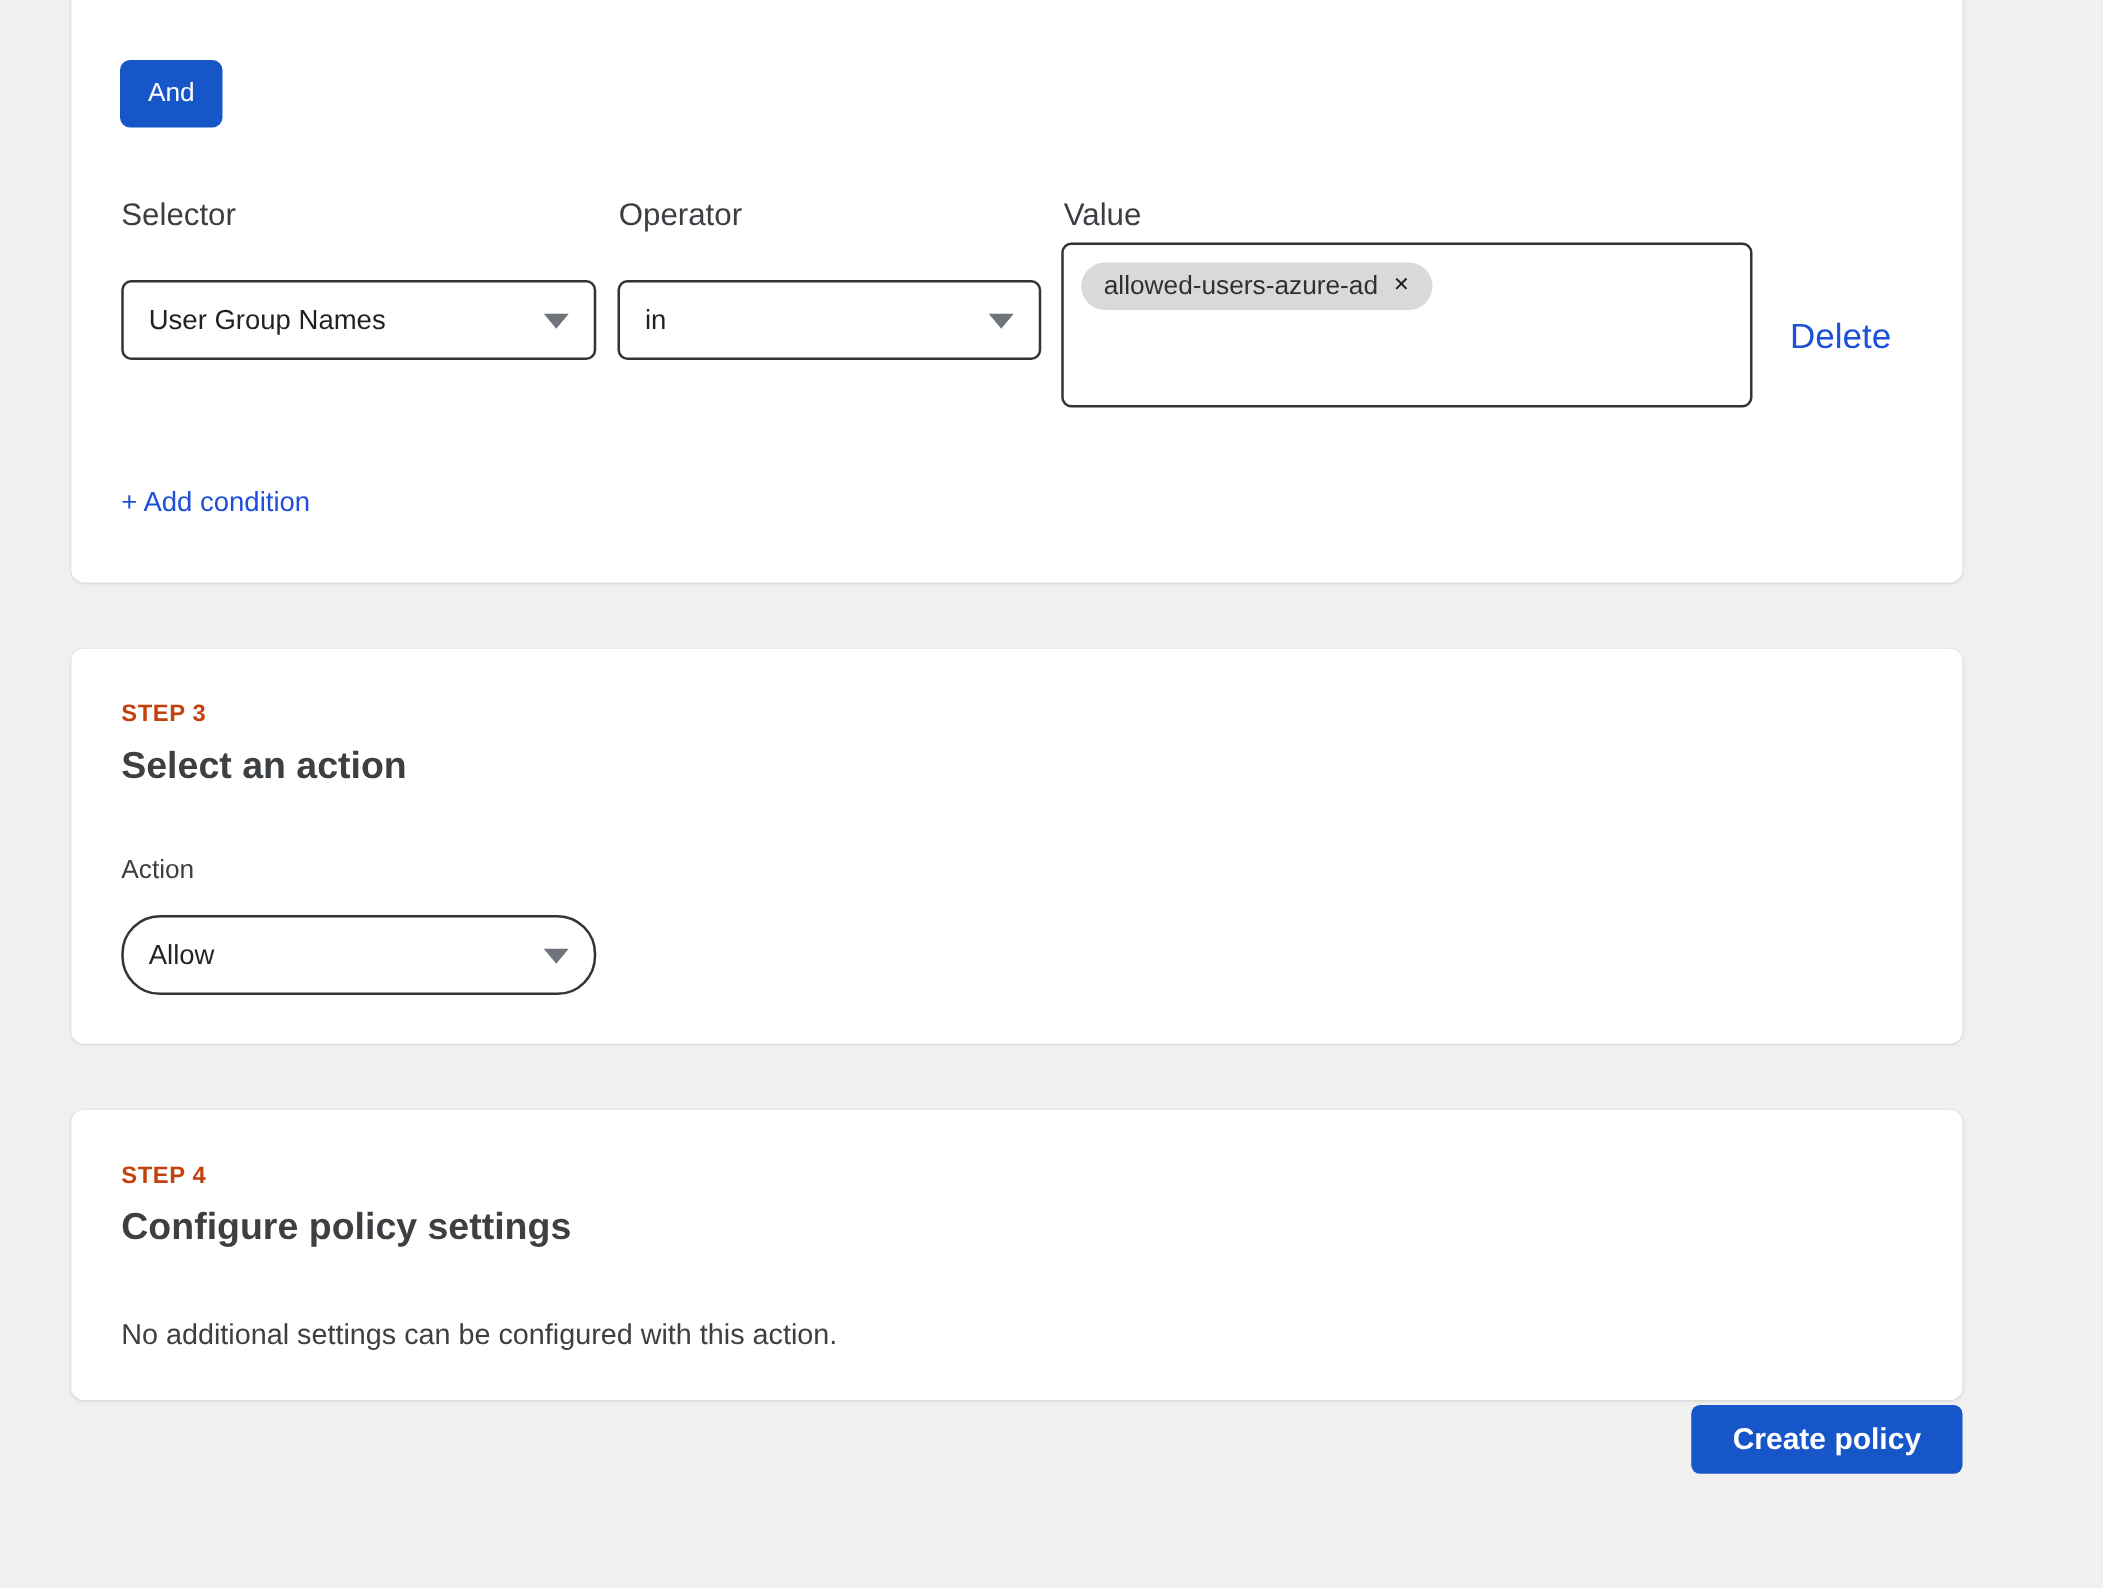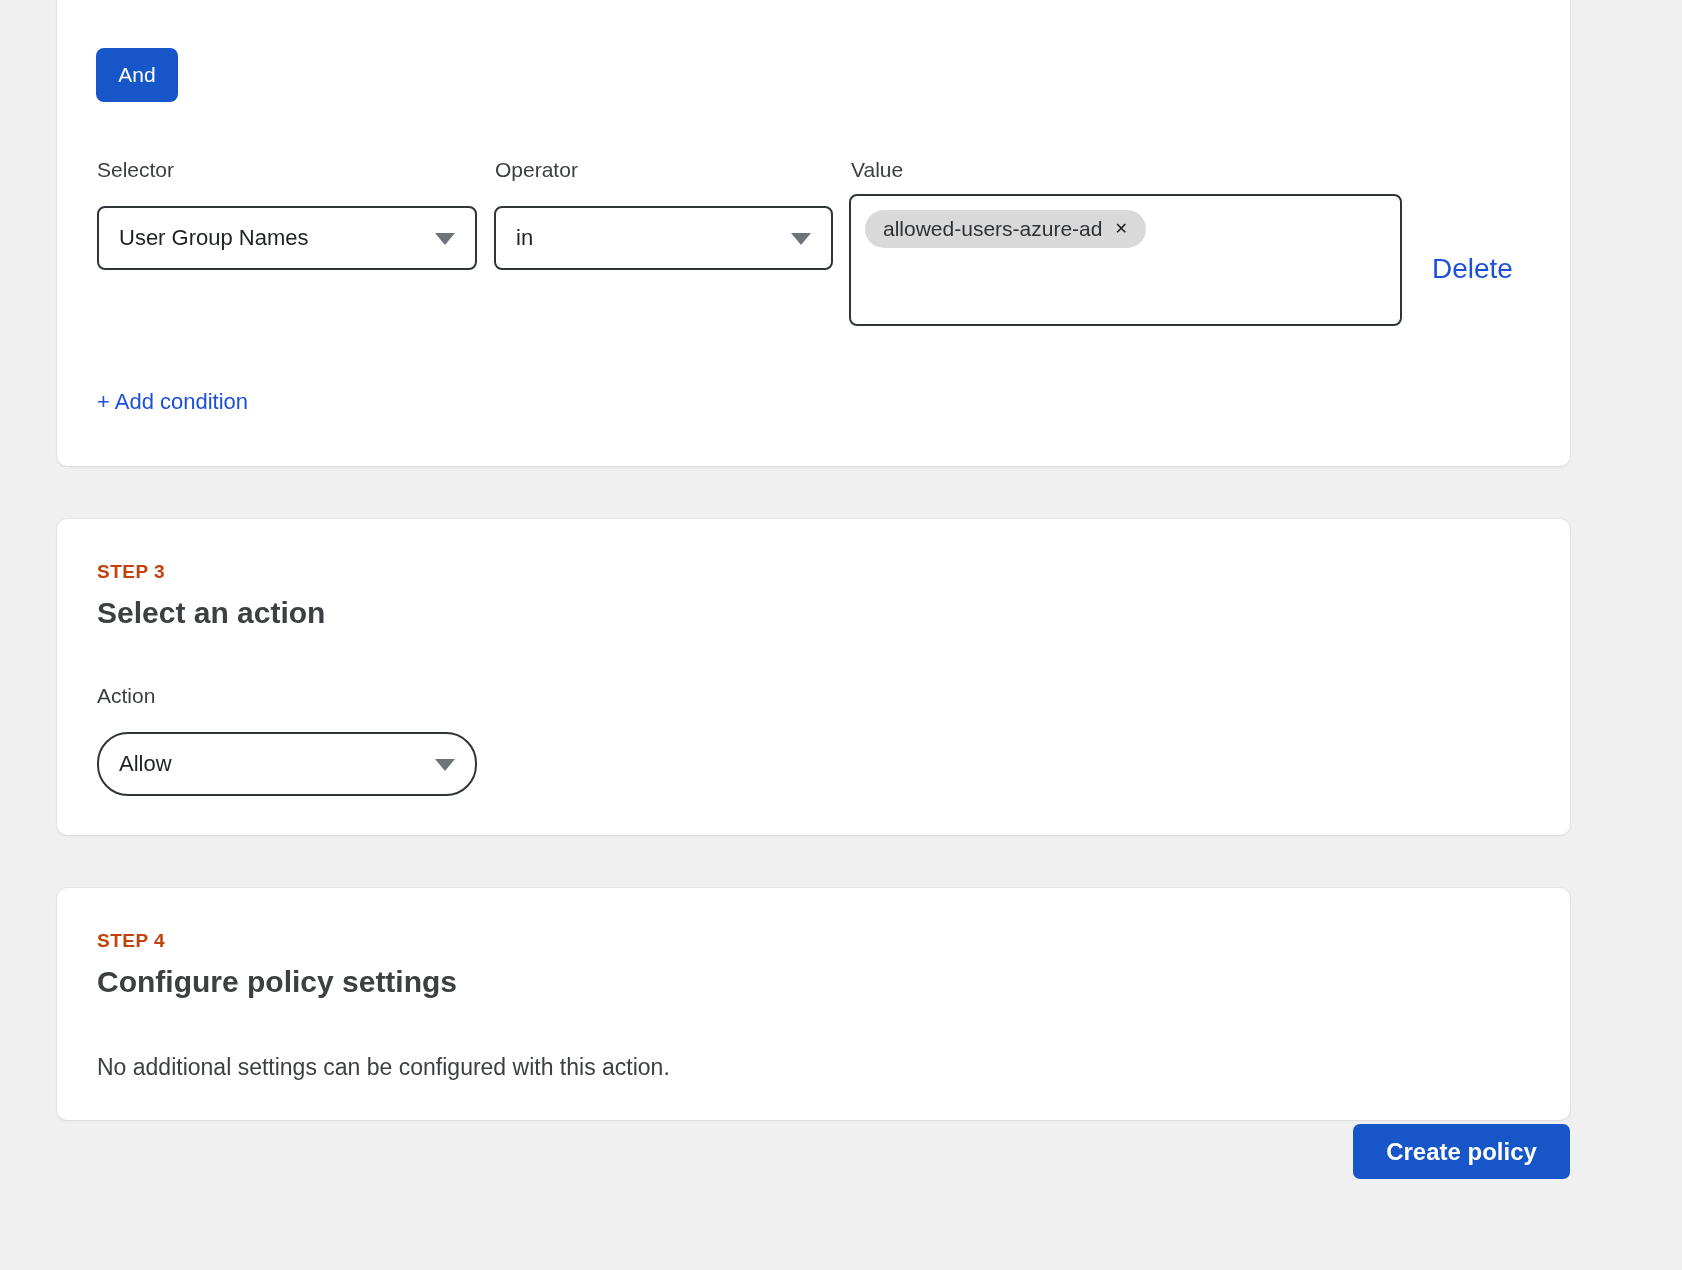--- a/index.html
+++ b/index.html
@@ -23,28 +23,28 @@
 
   .btn{
     display:flex;align-items:center;justify-content:center;
     background:#1656c8;color:#ffffff;border:none;border-radius:8px;
     cursor:pointer;box-sizing:border-box;
   }
   .and-btn{position:absolute;left:96px;top:48px;width:82px;height:54px;font-size:21px;}
   .create-btn{position:absolute;left:1353px;top:1124px;width:217px;height:55px;font-size:24px;border-radius:7px;font-weight:bold;}
 
   .field-label{
-    position:absolute;top:158px;font-size:21px;color:#3b3e42;
+    position:absolute;top:158px;font-size:25px;color:#3b3e42;
   }
   .label-selector{left:97px;}
   .label-operator{left:495px;}
   .label-value{left:851px;}
 
   .select{
-    position:absolute;top:206px;height:64px;
+    position:absolute;top:224px;height:64px;
     border:2px solid #30353a;border-radius:8px;background:#fff;
     box-sizing:border-box;display:flex;align-items:center;
     padding:0 20px;font-size:22px;color:#1f2225;cursor:pointer;
   }
   .select-selector{left:97px;width:380px;}
   .select-operator{left:494px;width:339px;}
   .select-action{left:97px;top:732px;width:380px;border-radius:31px;}
 
   .caret{
     position:absolute;right:20px;top:50%;margin-top:-5px;

